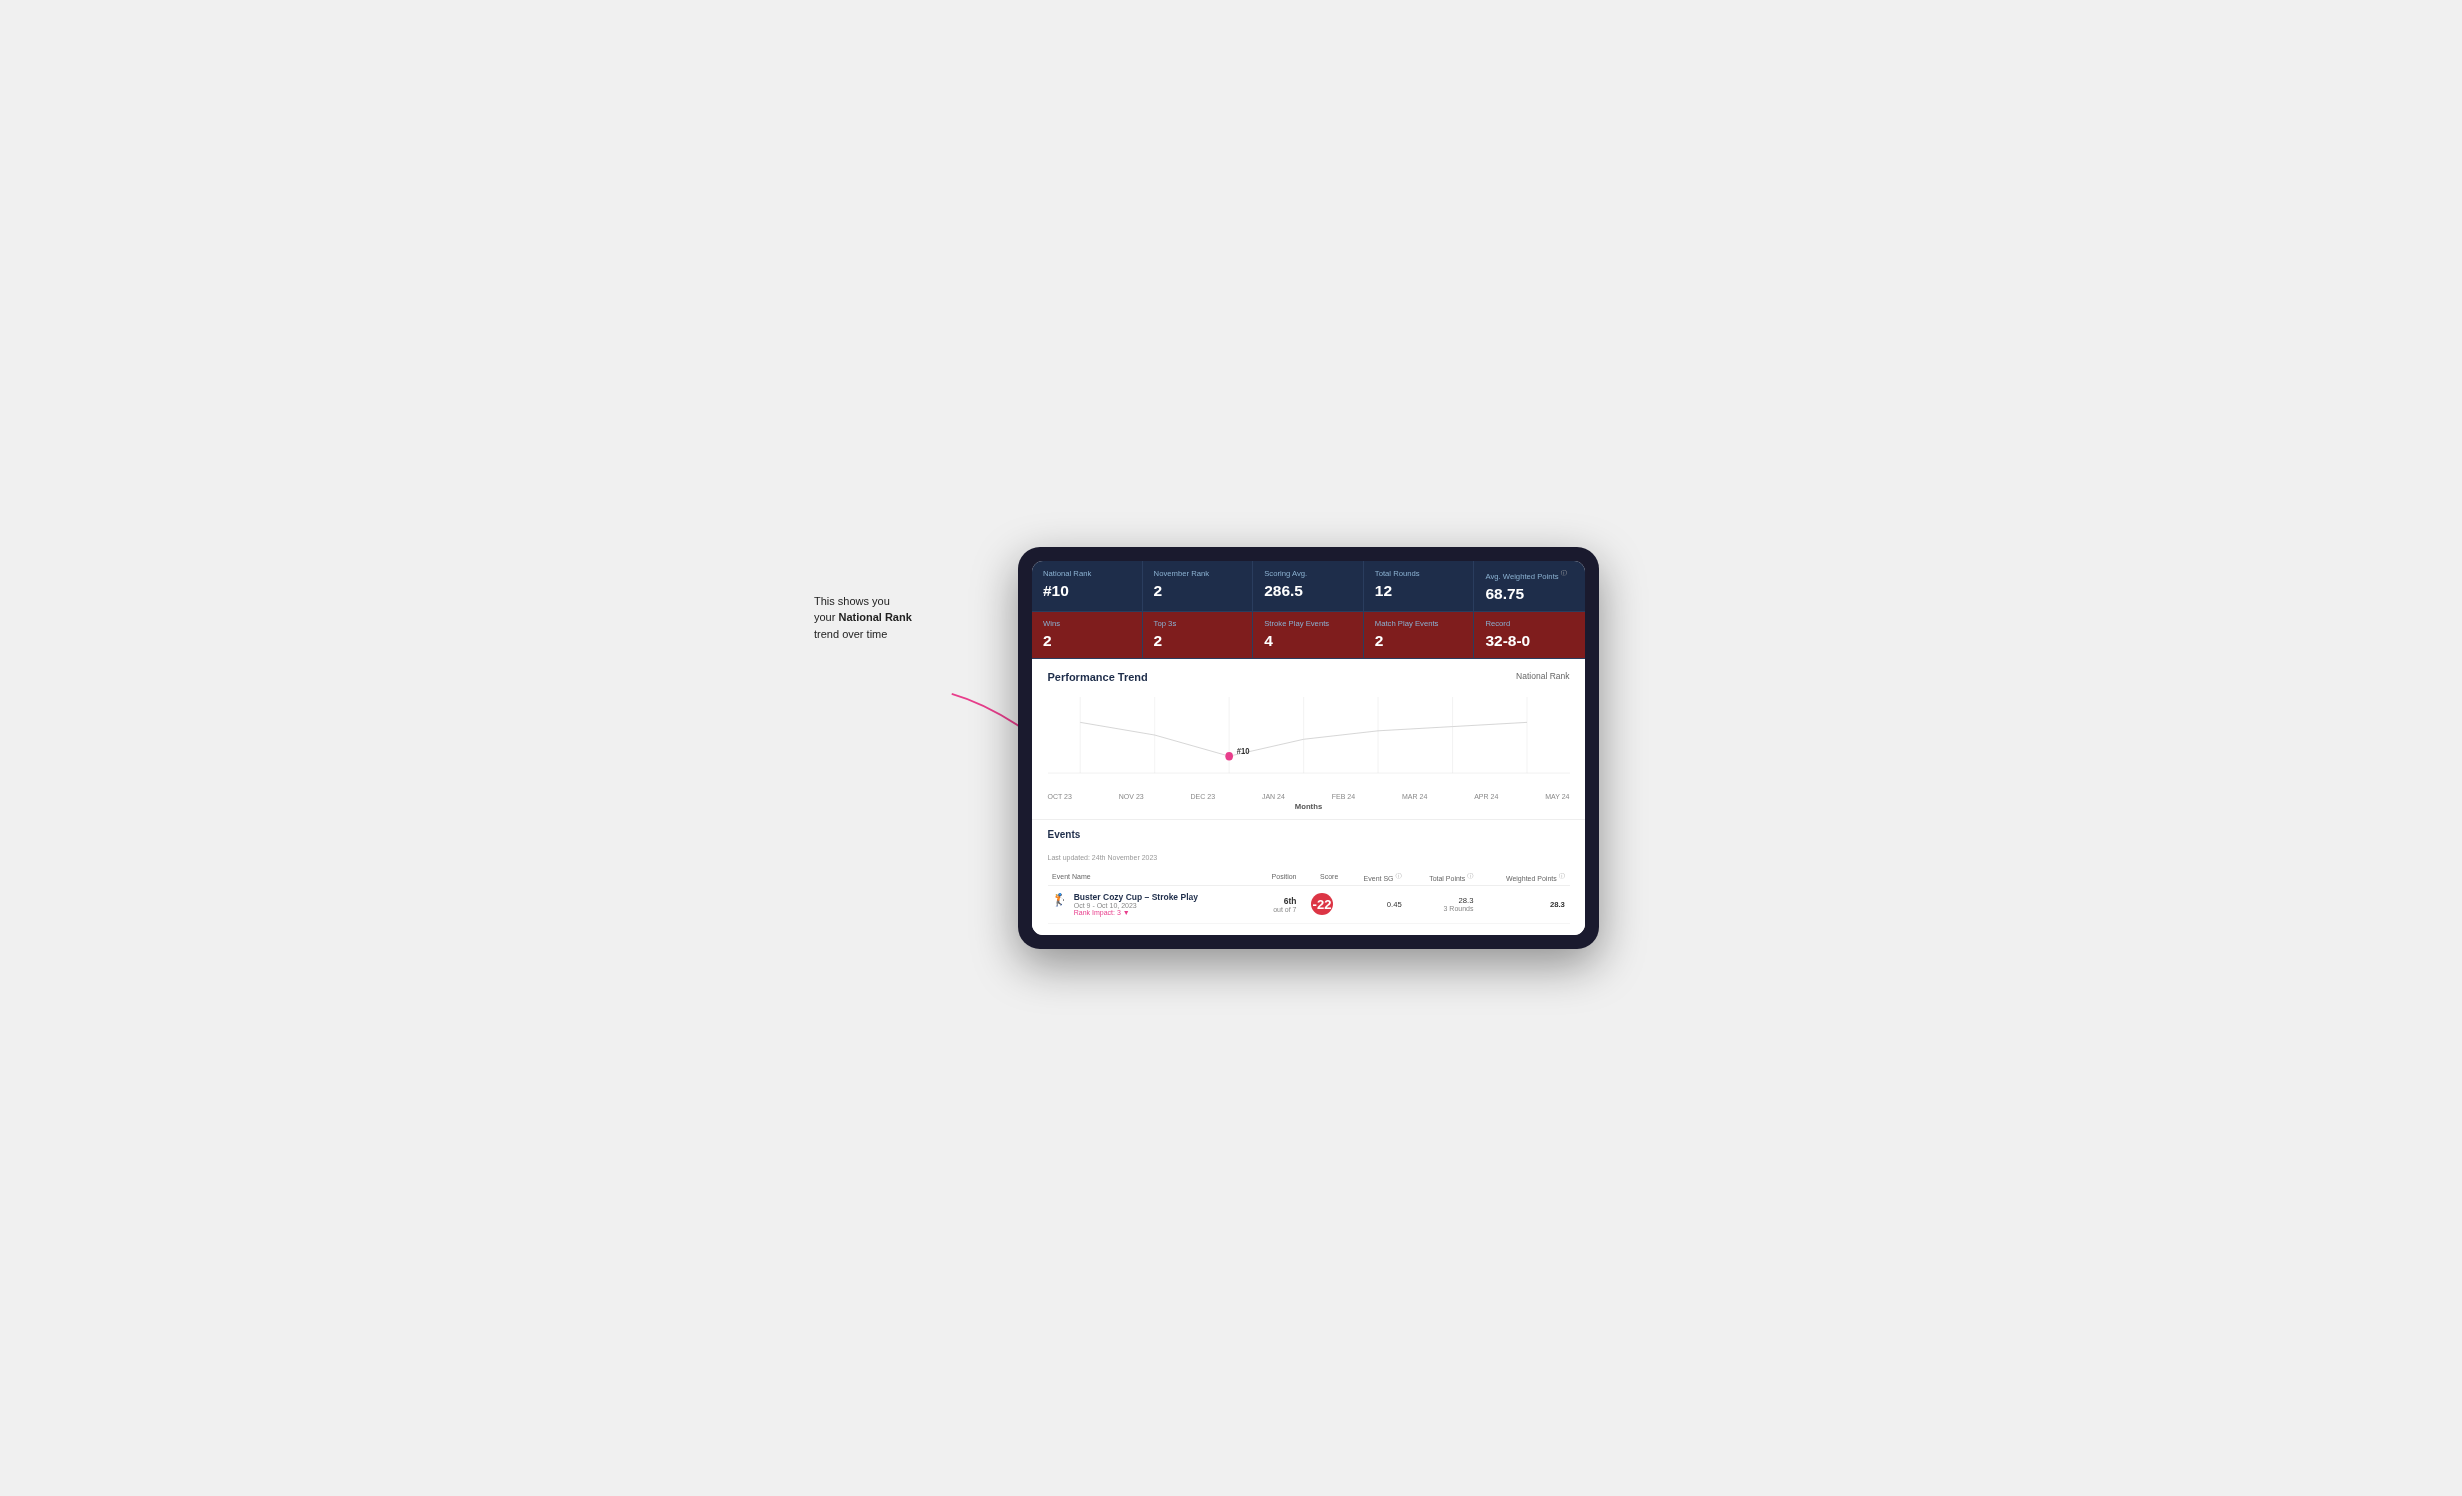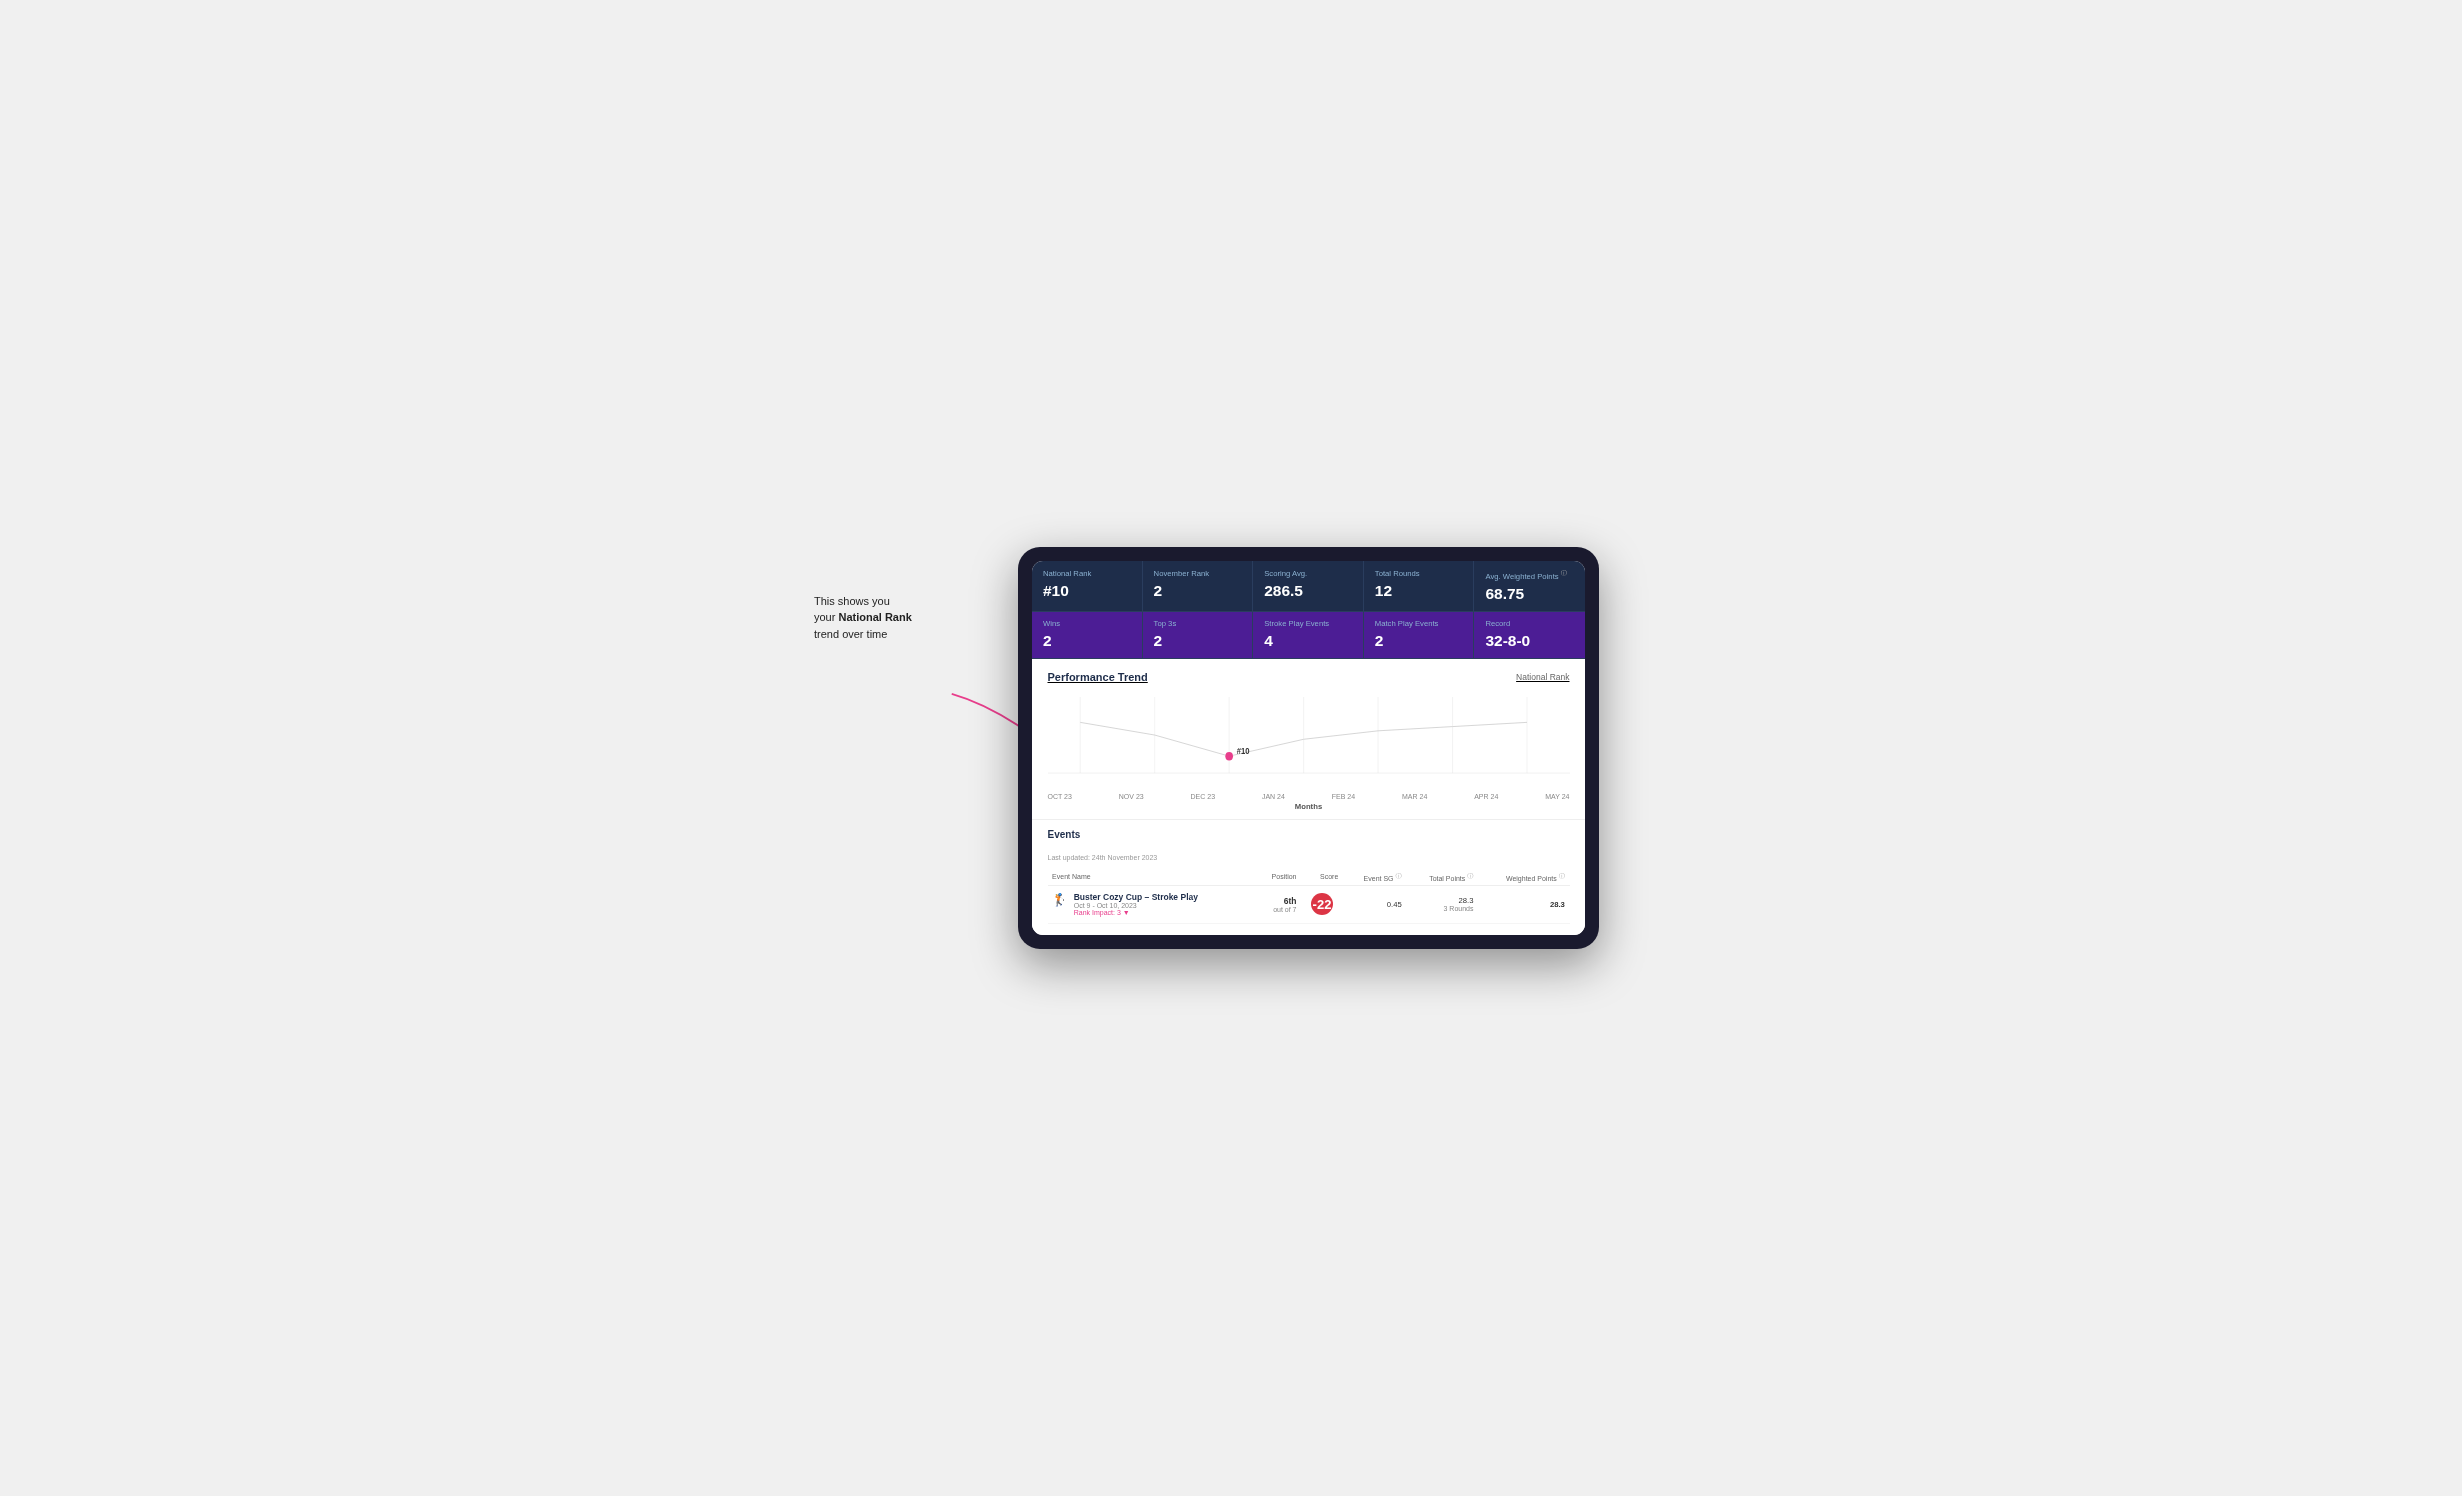--- a/index.html
+++ b/index.html
@@ -54,21 +54,21 @@
     
     .stats-header {
       background: #1e2d4a;
       padding: 0;
       display: grid;
       grid-template-columns: repeat(5, 1fr);
       border-bottom: 0.8px solid #2a3d5e;
     }
 
     .stats-header-row2 {
-      background: #4c1d95;
+      background: #7f1d1d;
       display: grid;
       grid-template-columns: repeat(5, 1fr);
       border-bottom: 1.5px solid #2a3d5e;
     }
 
     .stat-cell {
       padding: 7.7px 11px;
       border-right: 0.8px solid #2a3d5e;
       color: #fff;
     }
@@ -92,23 +92,21 @@
 
     
     .performance-section {
       padding: 12.4px 15.5px 7.7px;
       background: #fff;
     }
 
     .perf-header {
       display: flex;
       justify-content: space-between;
-      align-items: center;
       margin-bottom: 14px;
-      text-decoration: underline;
     }
 
     .perf-title {
       font-size: 11px;
       font-weight: 700;
       color: #1e2d4a;
     }
 
     .perf-subtitle {
       font-size: 8.5px;

